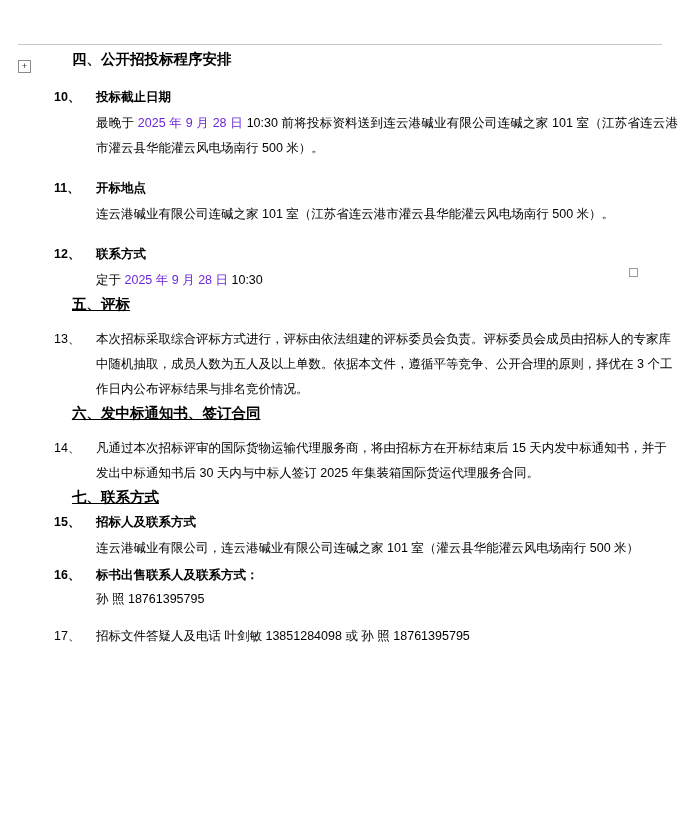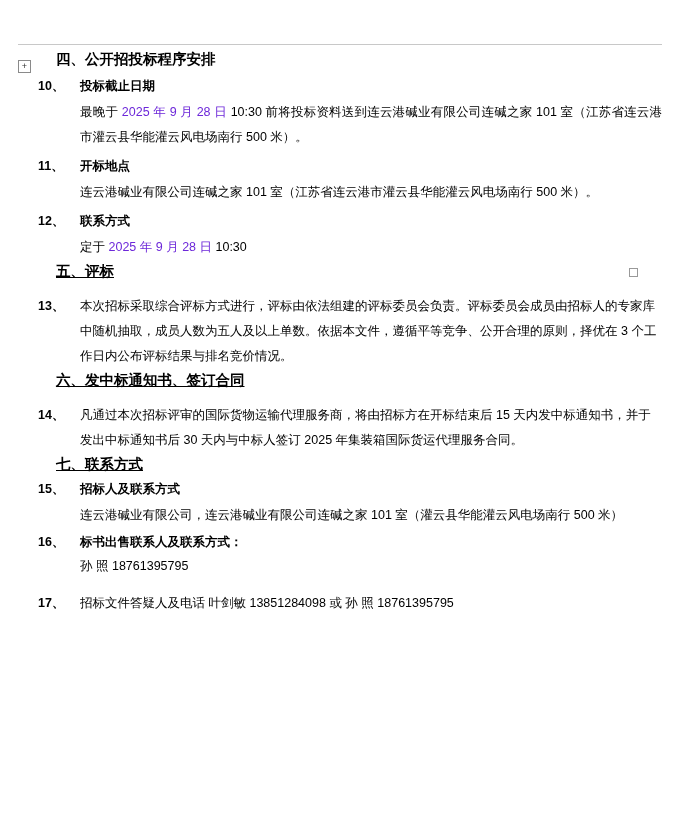--- a/index.html
+++ b/index.html
@@ -23,21 +23,21 @@
   }
   .rule-top {
     position: absolute;
     left: 18px;
     top: 44px;
     width: 644px;
     border-top: 1px solid #c8c8c8;
   }
   .content {
     position: absolute;
-    left: 18px;
+    left: 34px;
     top: 48px;
     width: 644px;
   }
   
   .outline-toggle {
     position: absolute;
     left: 18px;
     top: 60px;
     width: 11px;
     height: 11px;
@@ -64,21 +64,21 @@
     margin: 0;
     padding: 0 0 0 38px;
     line-height: 22px;
     color: #000;
   }
   .sec-spacer-top { margin-top: 4px; text-decoration: underline; }
 
   .numbered {
     position: relative;
     padding-left: 62px;
-    margin-top: 6px;
+    margin-top: 17px;
   }
   .numbered .num {
     position: absolute;
     left: 20px;
     top: 0;
     width: 34px;
     text-align: left;
     font-size: 12.5px;
     font-weight: bold;
     line-height: 20px;
@@ -100,21 +100,21 @@
   .numbered-body {
     position: relative;
     padding-left: 62px;
     margin-top: 12px;
   }
   .numbered-body .num {
     position: absolute;
     left: 20px;
     top: 0;
     font-size: 12.5px;
-    font-weight: bold;
+    font-weight: normal;
     line-height: 25px;
   }
   .numbered-body .text {
     font-size: 12.5px;
     line-height: 25px;
     text-align: justify;
   }
   .sub {
     font-size: 12.5px;
     line-height: 25px;

